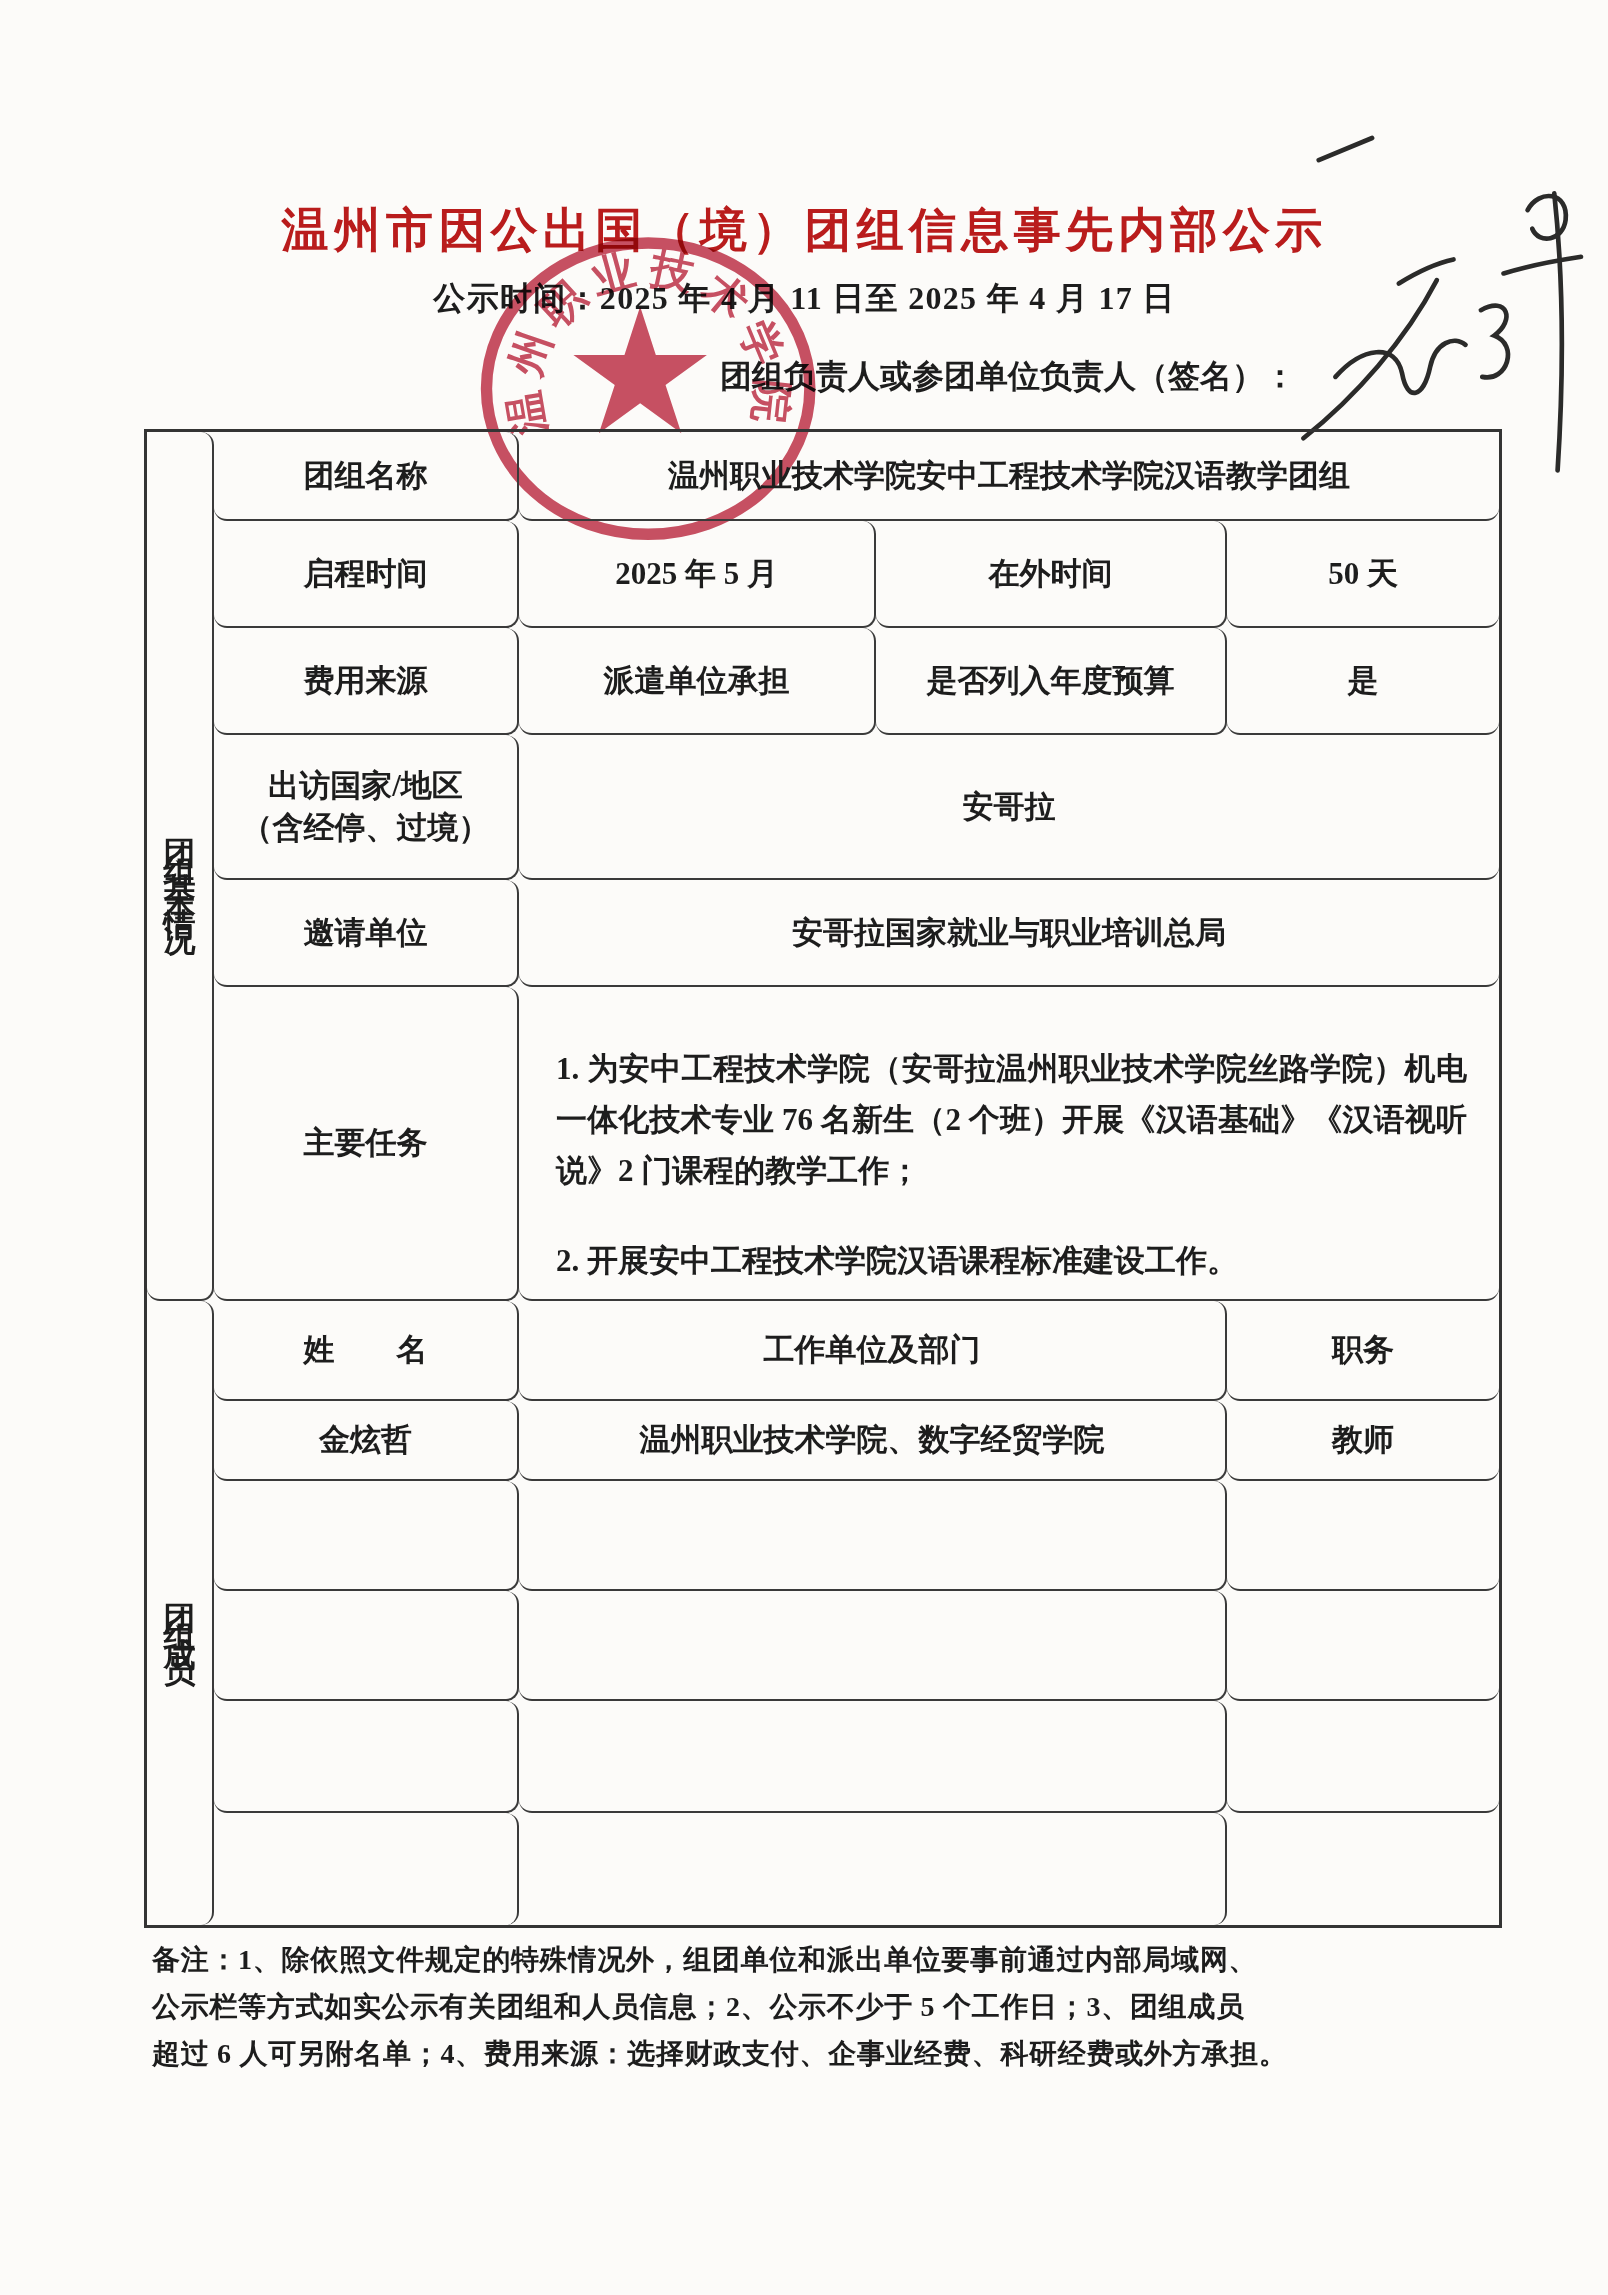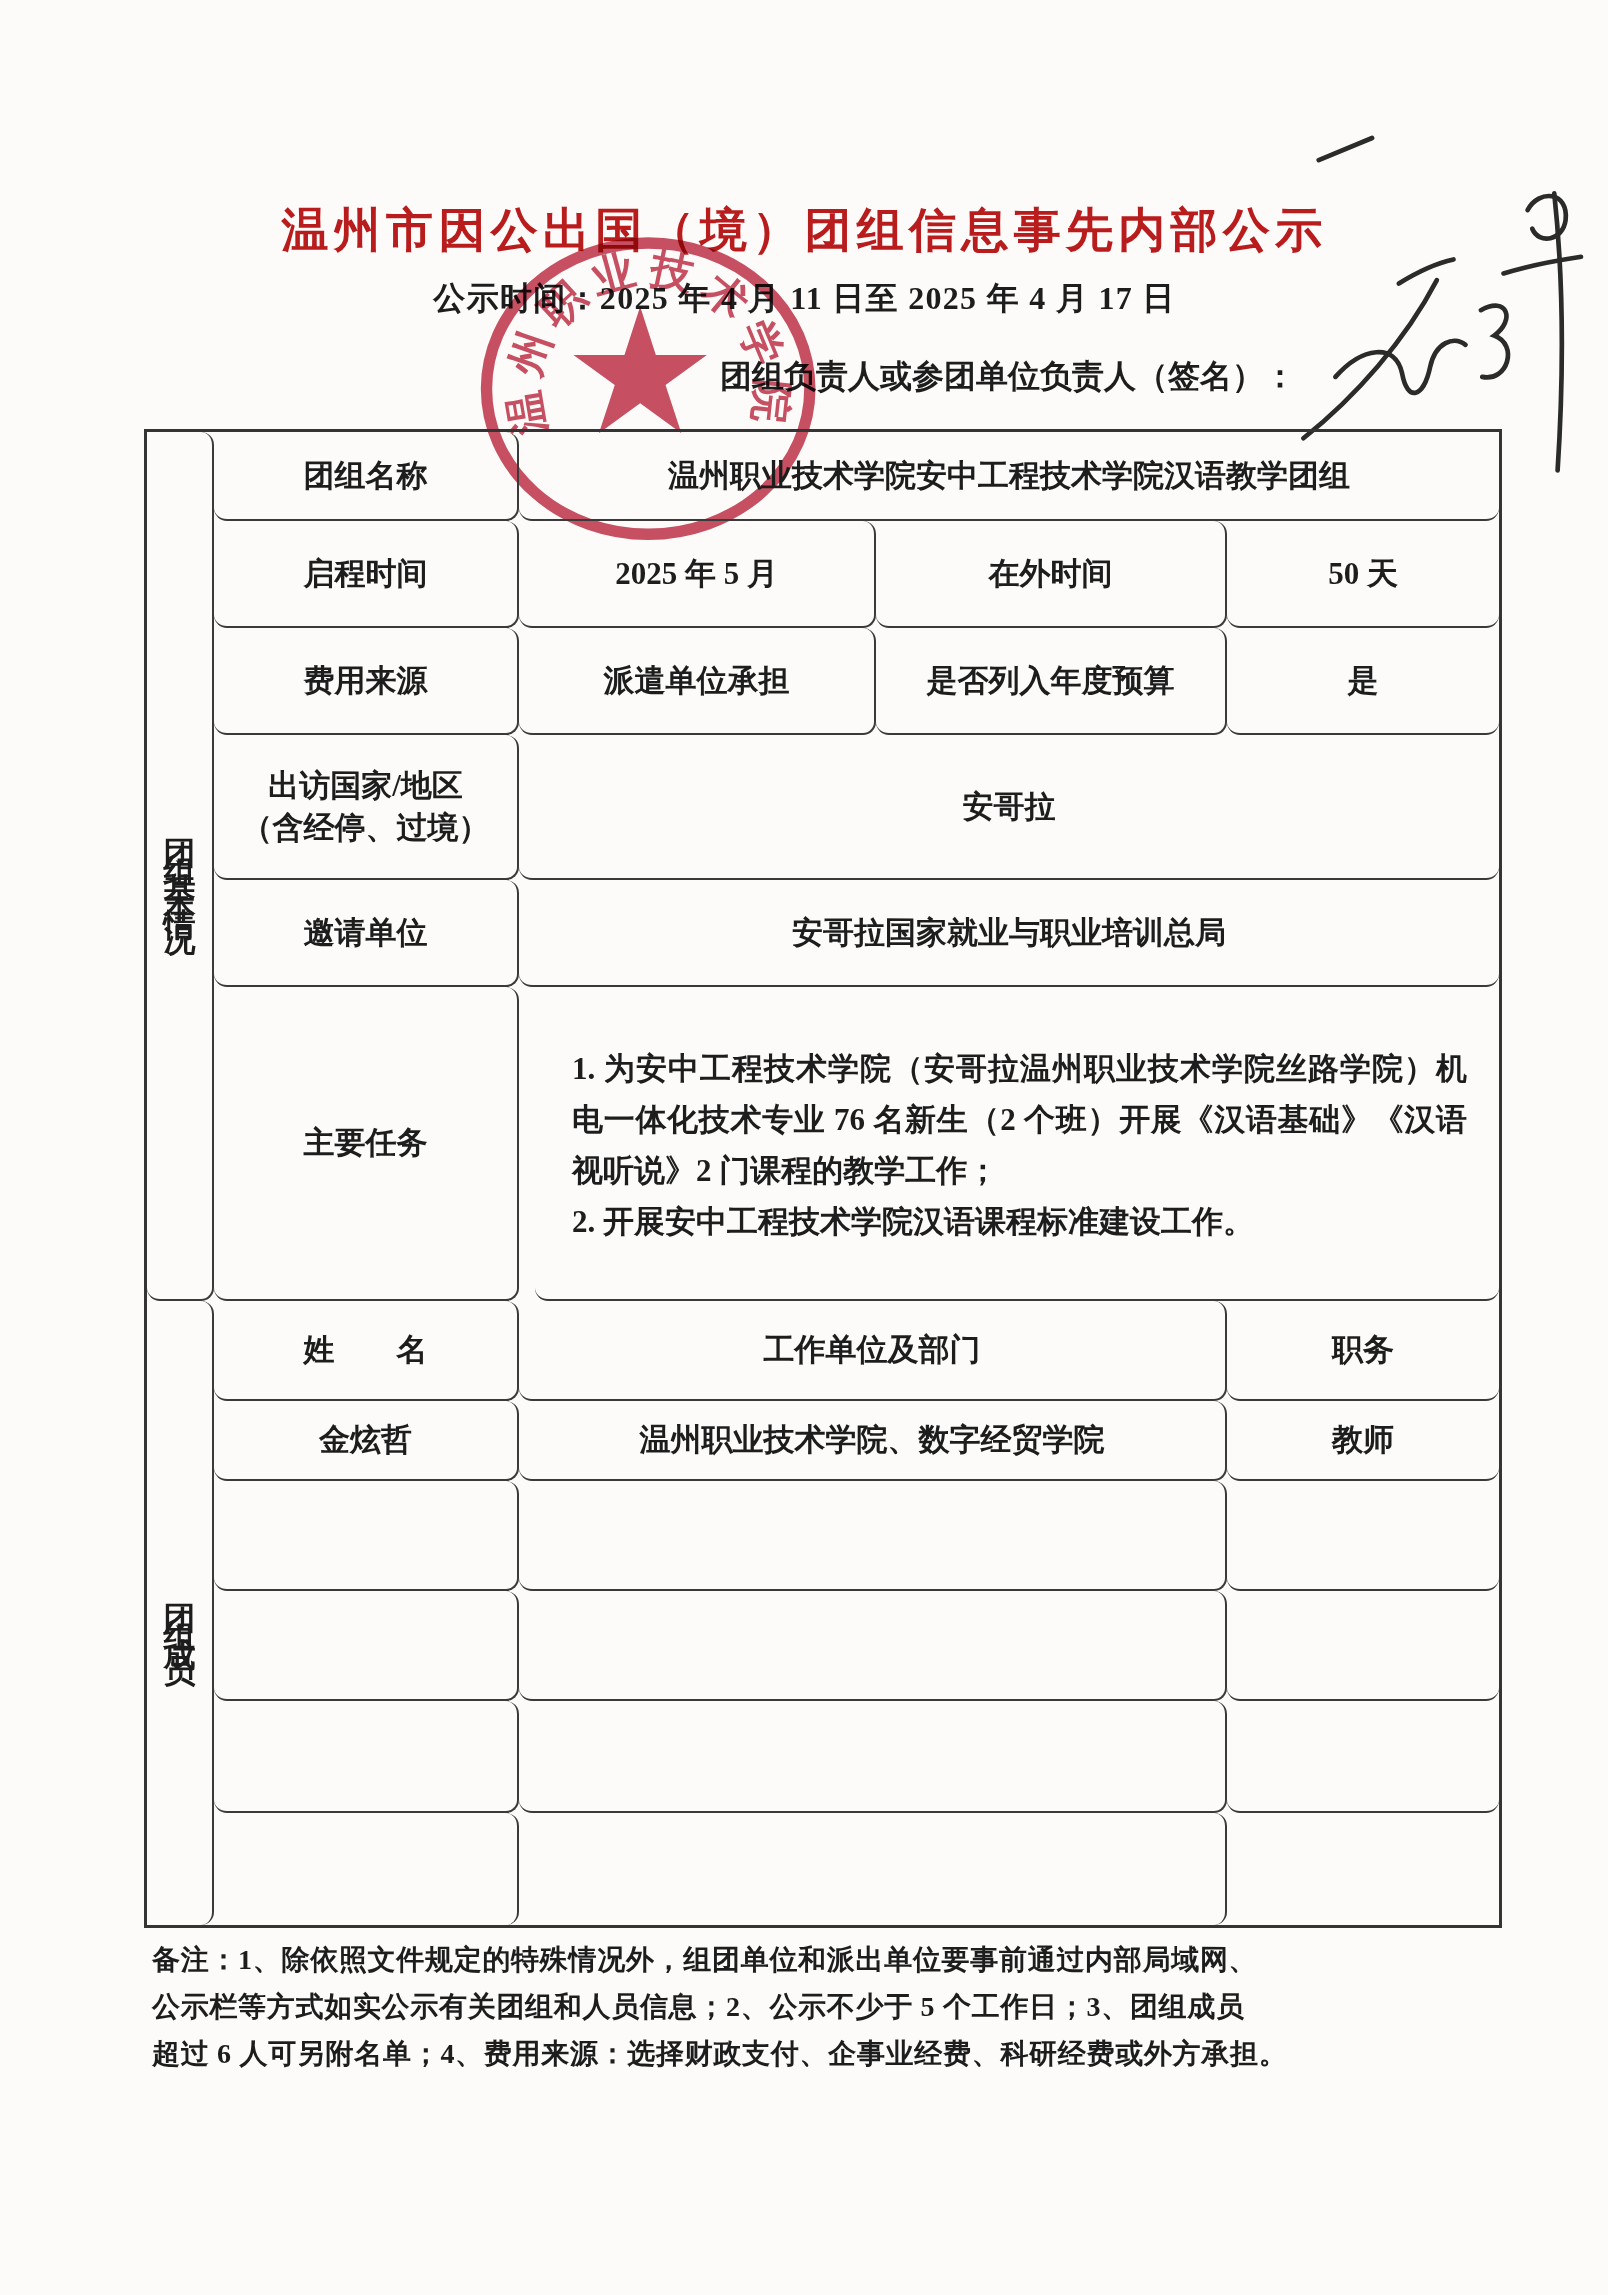--- a/index.html
+++ b/index.html
@@ -53,26 +53,25 @@
   .cell.last-col{border-right:none;}
   .cell.last-row{border-bottom:none;}
   .vlabel{
     writing-mode:vertical-rl;
     text-orientation:upright;
     letter-spacing:17.4px;
     font-size:32px;
   }
   .two-line{flex-direction:column;}
   .tasks{
-    align-items:flex-start;justify-content:flex-start;
+    align-items:flex-start;justify-content:space-between;
     text-align:left;
     padding:56px 32px 13.4px 37px;
     flex-direction:column;
     line-height:51px;
-    margin-left:16px;
   }
   .tasks .task-line{text-align:justify;}
 
   
   .stamp{
     position:absolute;left:473px;top:235px;
     mix-blend-mode:multiply;opacity:.93;
   }
   
   .signature{

